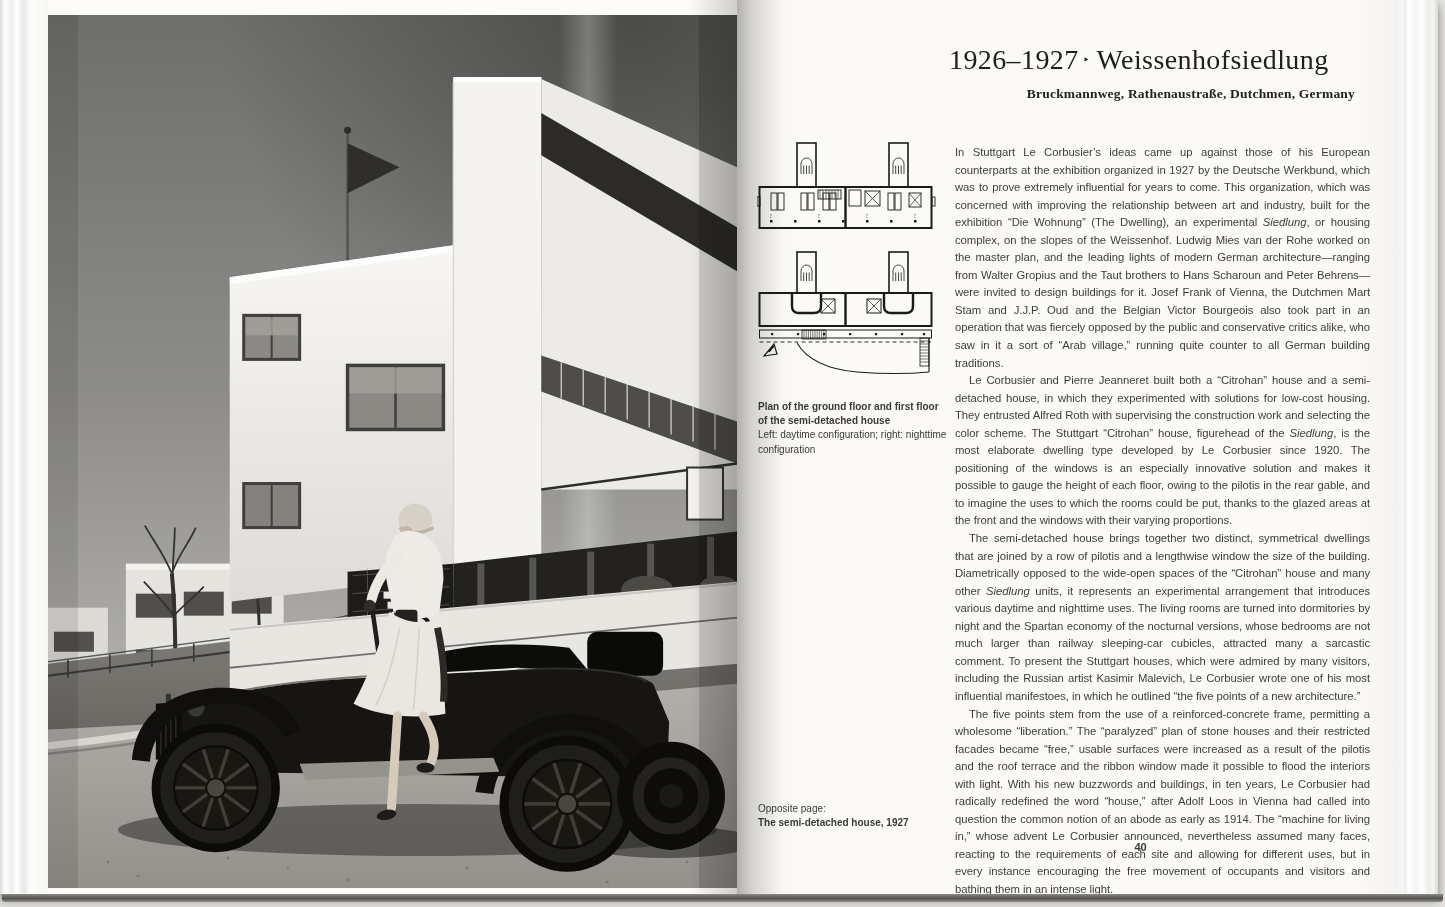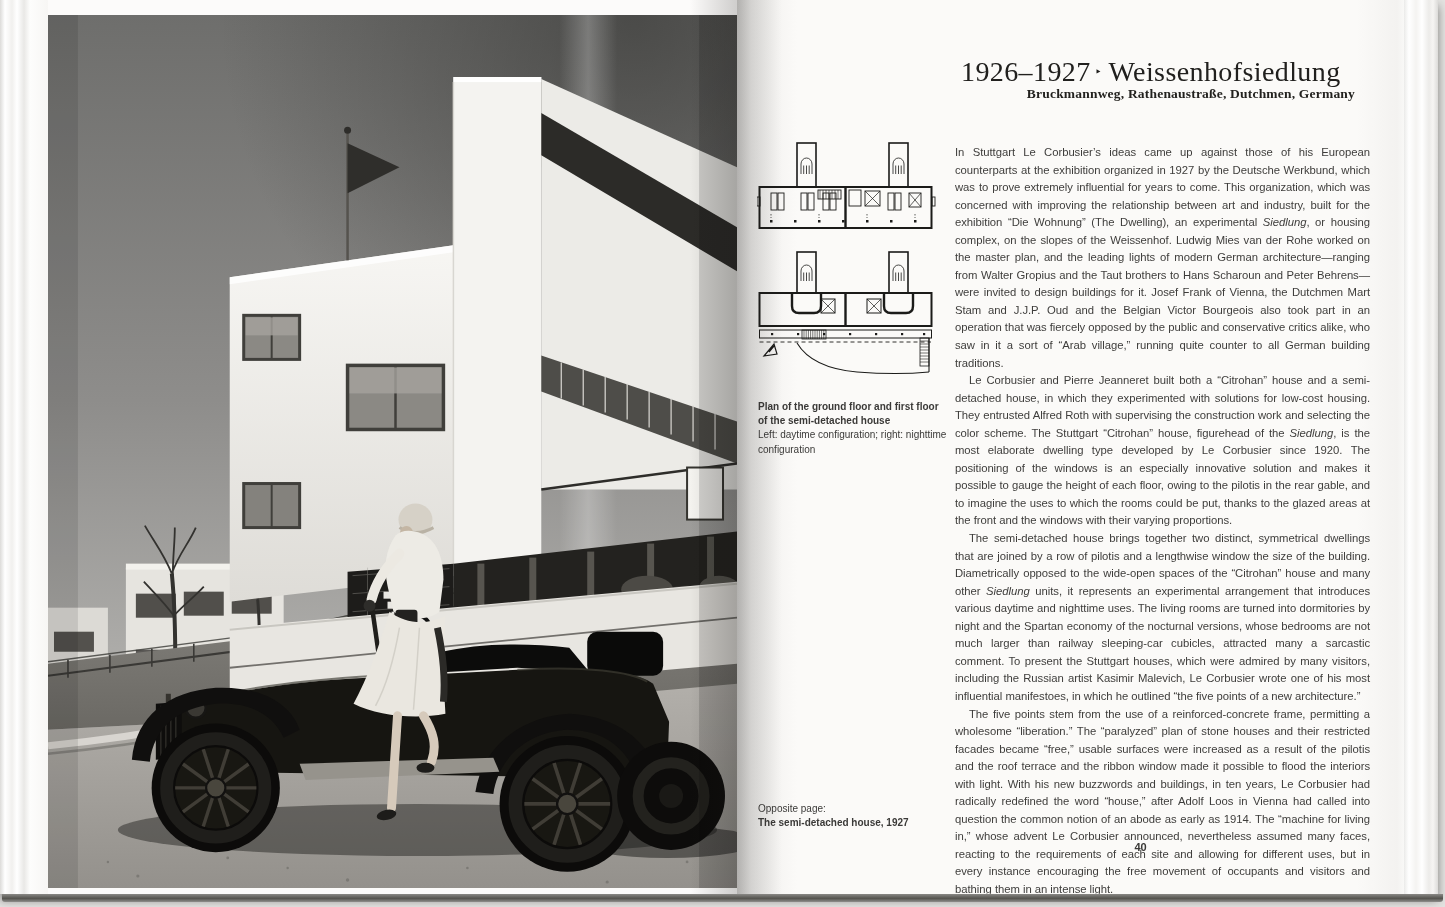--- a/index.html
+++ b/index.html
@@ -21,21 +21,21 @@
   
   .page-right{position:absolute;left:737px;top:0;width:701px;height:894px;
         background:linear-gradient(90deg,#d6d5d3 0,#efeeec 14px,#fbfaf8 60px,#fbfaf8 620px,
         #f3f2f0 660px,#fdfdfc 672px);color:#3c3b39;}
   .edge-stack-right{position:absolute;right:0;top:0;width:34px;height:894px;
         background:linear-gradient(90deg,rgba(0,0,0,.06) 0,#ffffff 5px,#f4f3f1 12px,
         #ffffff 18px,#ecebe9 25px,#f6f5f3 29px,#dcdbd9 34px);}
   .gutter-shadow{position:absolute;left:690px;top:0;width:92px;height:894px;pointer-events:none;
         background:linear-gradient(90deg,rgba(0,0,0,0) 0,rgba(30,28,26,.20) 50%,rgba(30,28,26,0) 100%);}
 
-  .title-block h1{position:absolute;left:212px;top:44px;margin:12px;font-family:"Liberation Serif",serif;
+  .title-block h1{position:absolute;left:212px;top:44px;margin:0;font-family:"Liberation Serif",serif;
         font-weight:400;font-size:28px;letter-spacing:.4px;color:#21201e;white-space:nowrap;}
   .title-block .sep{font-size:15px;position:relative;top:-4px;margin:0 7px 0 5px;color:#21201e;}
   .subtitle{position:absolute;top:86px;right:83px;font-family:"Liberation Serif",serif;
         font-weight:700;font-size:13.5px;letter-spacing:.2px;color:#23221f;white-space:nowrap;}
 
   .plans{position:absolute;left:20px;top:140px;width:179px;height:253px;margin:0;}
   .plans svg{display:block;width:100%;height:100%;}
 
   .caption{position:absolute;left:21px;width:192px;font-size:10px;line-height:14.2px;color:#3b3a38;}
   .caption p{margin:0;}

